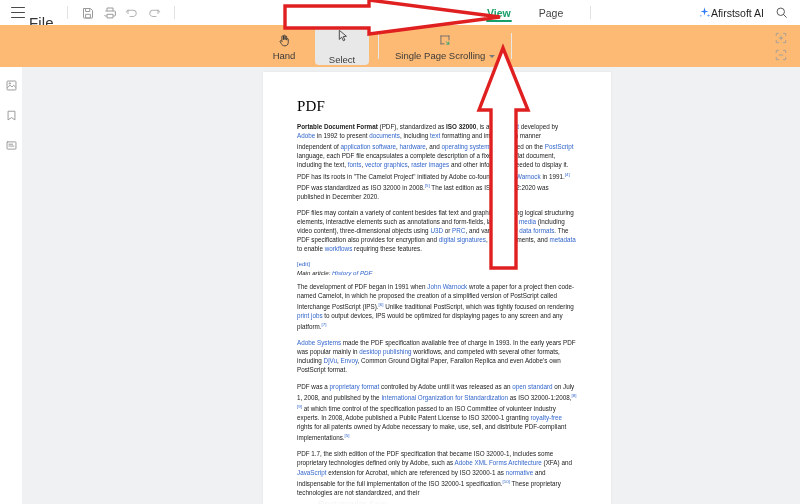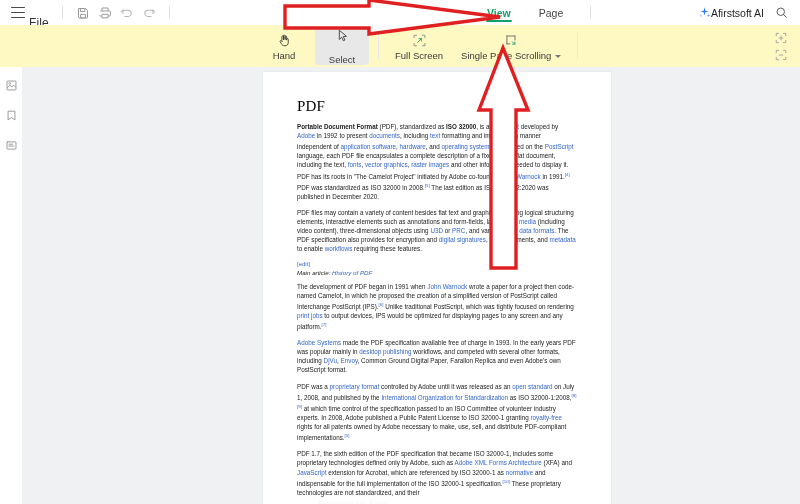--- a/index.html
+++ b/index.html
@@ -15,21 +15,21 @@
   .menubar{
     position:absolute;left:0;top:0;width:800px;height:25px;
     background:#ffffff;
   }
   .mb-left{position:absolute;left:0;top:0;height:25px;display:flex;align-items:center;}
   .hamburger{
     width:14px;height:11px;margin-left:7px;margin-right:4px;
     display:flex;flex-direction:column;justify-content:space-between;
   }
   .hamburger i{display:block;height:1.4px;background:#4a4a4a;border-radius:1px;}
-  .file-label{font-size:12px;color:#333;letter-spacing:.1px;margin-top:20px;}
+  .file-label{font-size:15px;color:#333;letter-spacing:.1px;margin-top:20px;}
   .mb-div{width:1px;height:13px;background:#e2e2e2;margin:0 9px;}
   .ic-btn{
     width:22px;height:22px;display:flex;align-items:center;justify-content:center;
     border-radius:3px;
   }
   .ic-btn svg{display:block;}
 
   .mb-center{
     position:absolute;left:480px;top:0;height:25px;display:flex;align-items:center;
   }
@@ -44,21 +44,21 @@
   }
   .mb-right{
     position:absolute;right:8px;top:0;height:25px;display:flex;align-items:center;gap:6px;
   }
   .ai-pill{display:flex;align-items:center;gap:0;}
   .ai-name{font-size:10.5px;color:#1f1f1f;}
 
   
   .ribbon{
     position:absolute;left:0;top:25px;width:800px;height:42px;
-    background:#fef9c3;border-bottom:1px solid #ebebeb;
+    background:#fdba74;border-bottom:1px solid #ebebeb;
   }
   .ribbon-inner{
     position:absolute;left:255px;top:0;height:42px;display:flex;align-items:center;
   }
   .tool{
     height:38px;min-width:40px;padding:0 7px;margin:0 2px;
     display:flex;flex-direction:column;align-items:center;justify-content:center;gap:1px;
     border-radius:4px;
   }
   .tool.sel{background:#e8e8e8;gap:10px;}
@@ -229,38 +229,20 @@
         <span class="ti">
           <svg width="15" height="15" viewBox="0 0 16 16" fill="none" stroke="#3a3a3a" stroke-width=".95" stroke-linejoin="round">
             <path d="M4.6 2.4 4.6 12.2 7.1 9.8 8.9 13.6 10.6 12.8 8.8 9.2 12.2 8.8z"></path>
           </svg>
         </span>
         <span class="tl">Select</span>
       </div>
 
       <span class="rb-div"></span>
 
-      <div class="tool">
-        <span class="ti">
-          <svg width="15" height="15" viewBox="0 0 16 16" fill="none" stroke-width="1" stroke-linecap="round">
-            <g stroke="#8d8d8d">
-              <path d="M2.2 5V2.4h2.6"></path>
-                <path d="M11.2 2.4h2.6V5"></path>
-              <path d="M13.8 11.1v2.5h-2.6"></path>
-                <path d="M4.8 13.6H2.2v-2.5"></path>
-            </g>
-            <g stroke="#2aa37a">
-              <path d="M6 10 10 6"></path>
-                <path d="M10 6H7.4"></path>
-                <path d="M10 6v2.6"></path>
-            </g>
-          </svg>
-        </span>
-        <span class="tl">Full Screen</span>
-      </div>
 
       <div class="tool">
         <span class="ti">
           <svg width="15" height="15" viewBox="0 0 16 16" fill="none" stroke-width="1" stroke-linecap="round">
             <g stroke="#6d6d6d">
               <path d="M3.1 3.2h8.6"></path>
                 <path d="M3.1 3.2v8.4"></path>
                 <path d="M11.7 3.2v4.2"></path>
               <path d="M3.1 11.6h3.4"></path>
             </g>

